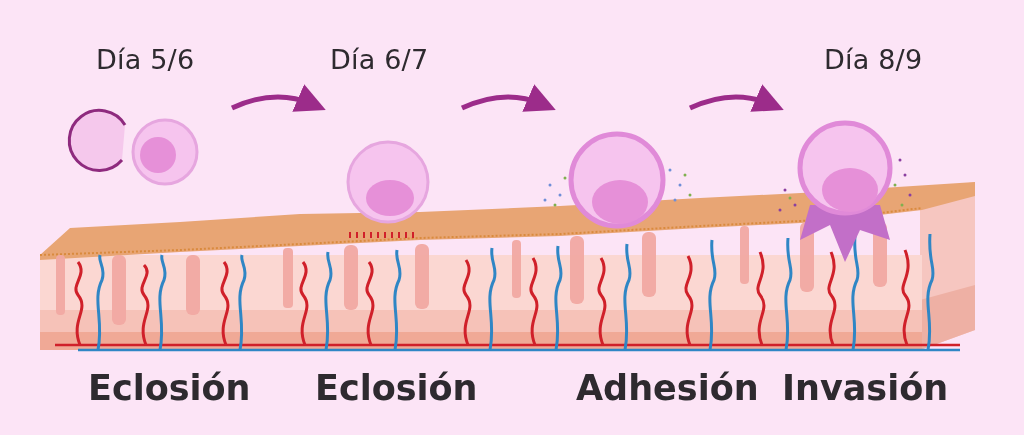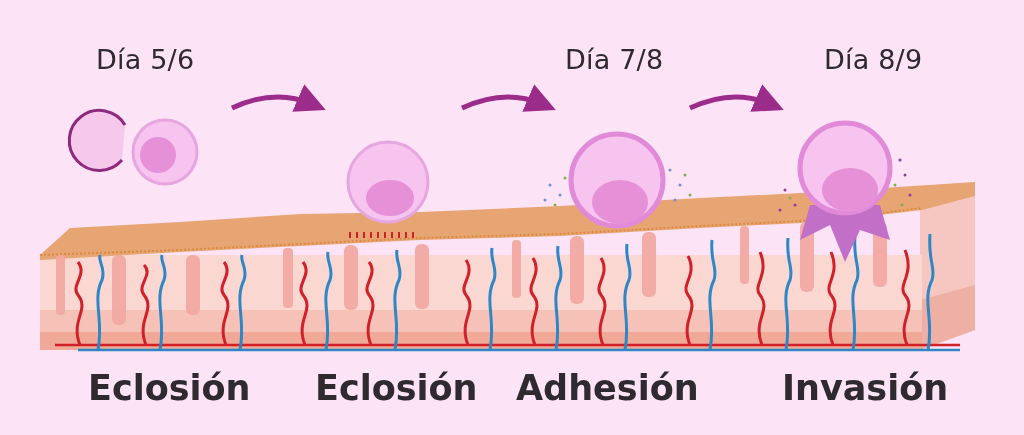--- a/index.html
+++ b/index.html
@@ -144,20 +144,20 @@
     </g>
 
     <g stroke="#9c2c8a" stroke-width="5" fill="none">
       <path d="M232,108 Q275,88 312,104" marker-end="url(#arrowhead)"></path>
       <path d="M462,108 Q505,88 542,104" marker-end="url(#arrowhead)"></path>
       <path d="M690,108 Q733,88 770,104" marker-end="url(#arrowhead)"></path>
     </g>
   </svg>
 
   <div class="day-label" style="left:96px;">Día 5/6</div>
-  <div class="day-label" style="left:565px;">Día 7/8</div>
+  <div class="day-label" style="left:330px;">Día 6/7</div>
   <div class="day-label" style="left:824px;">Día 8/9</div>
 
   <div class="phase-label" style="left:88px;">Eclosión</div>
   <div class="phase-label" style="left:315px;">Eclosión</div>
-  <div class="phase-label" style="left:516px;">Adhesión</div>
+  <div class="phase-label" style="left:576px;">Adhesión</div>
   <div class="phase-label" style="left:782px;">Invasión</div>
 </div>
 
 </body></html>

